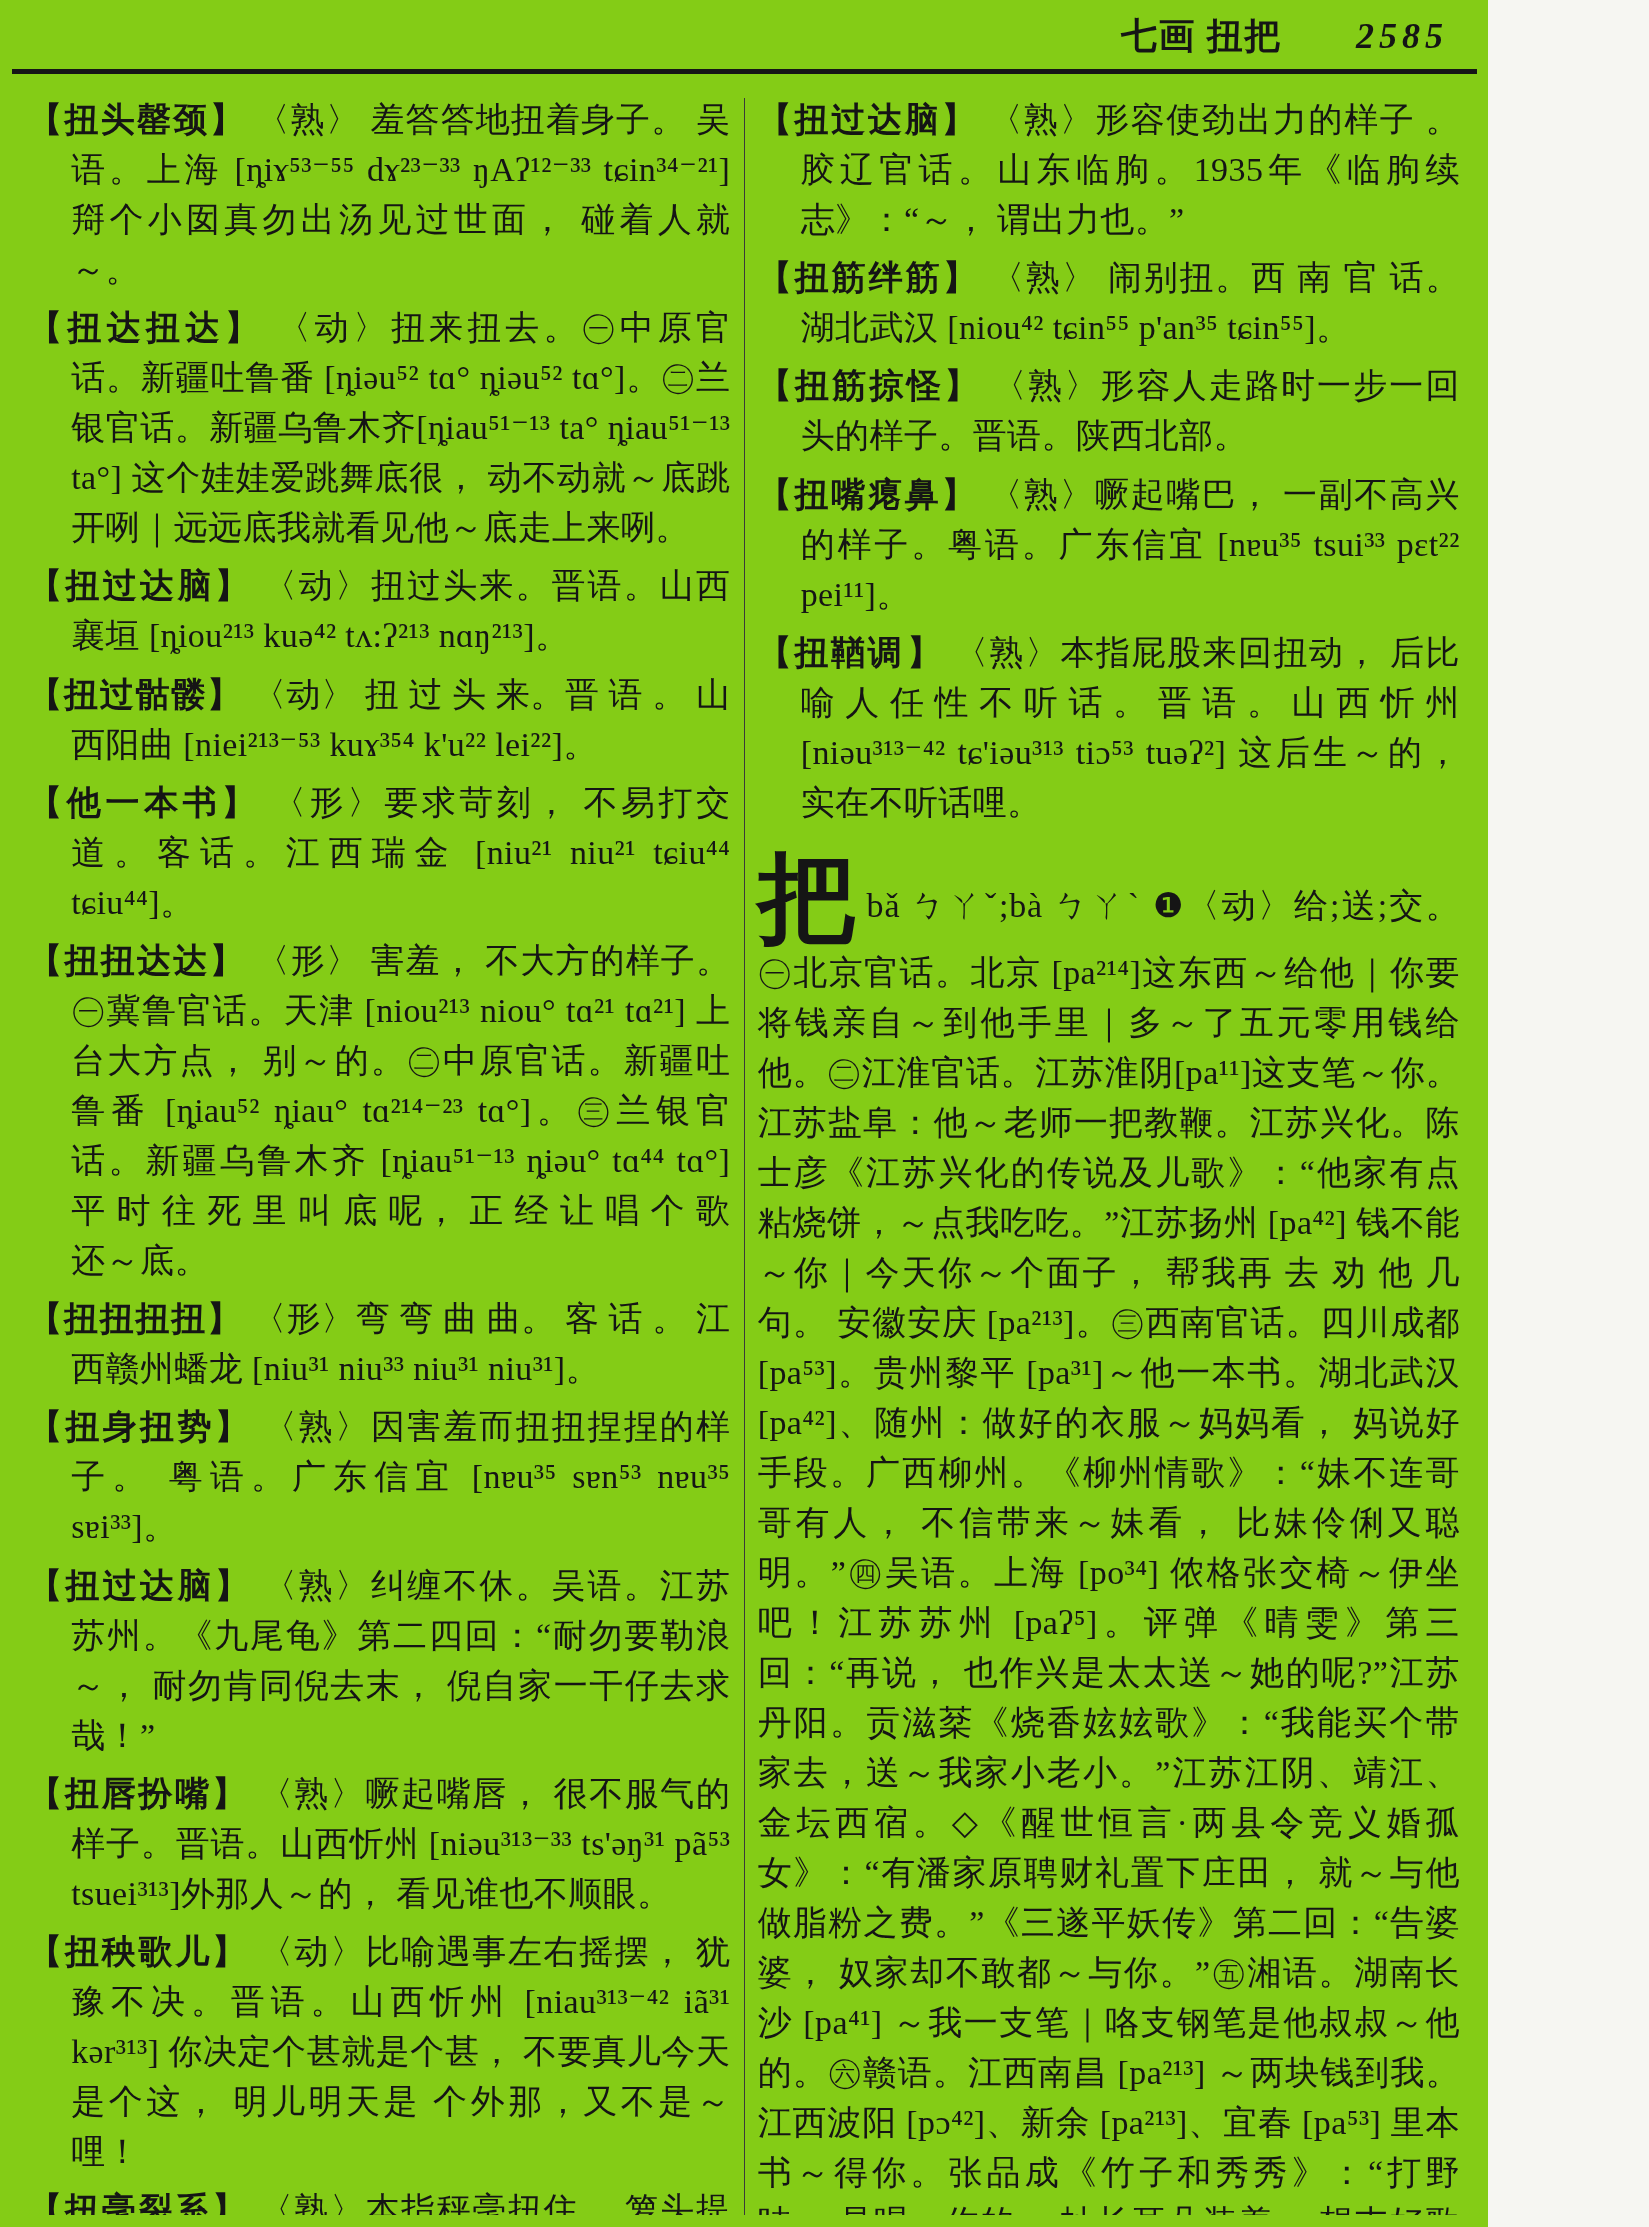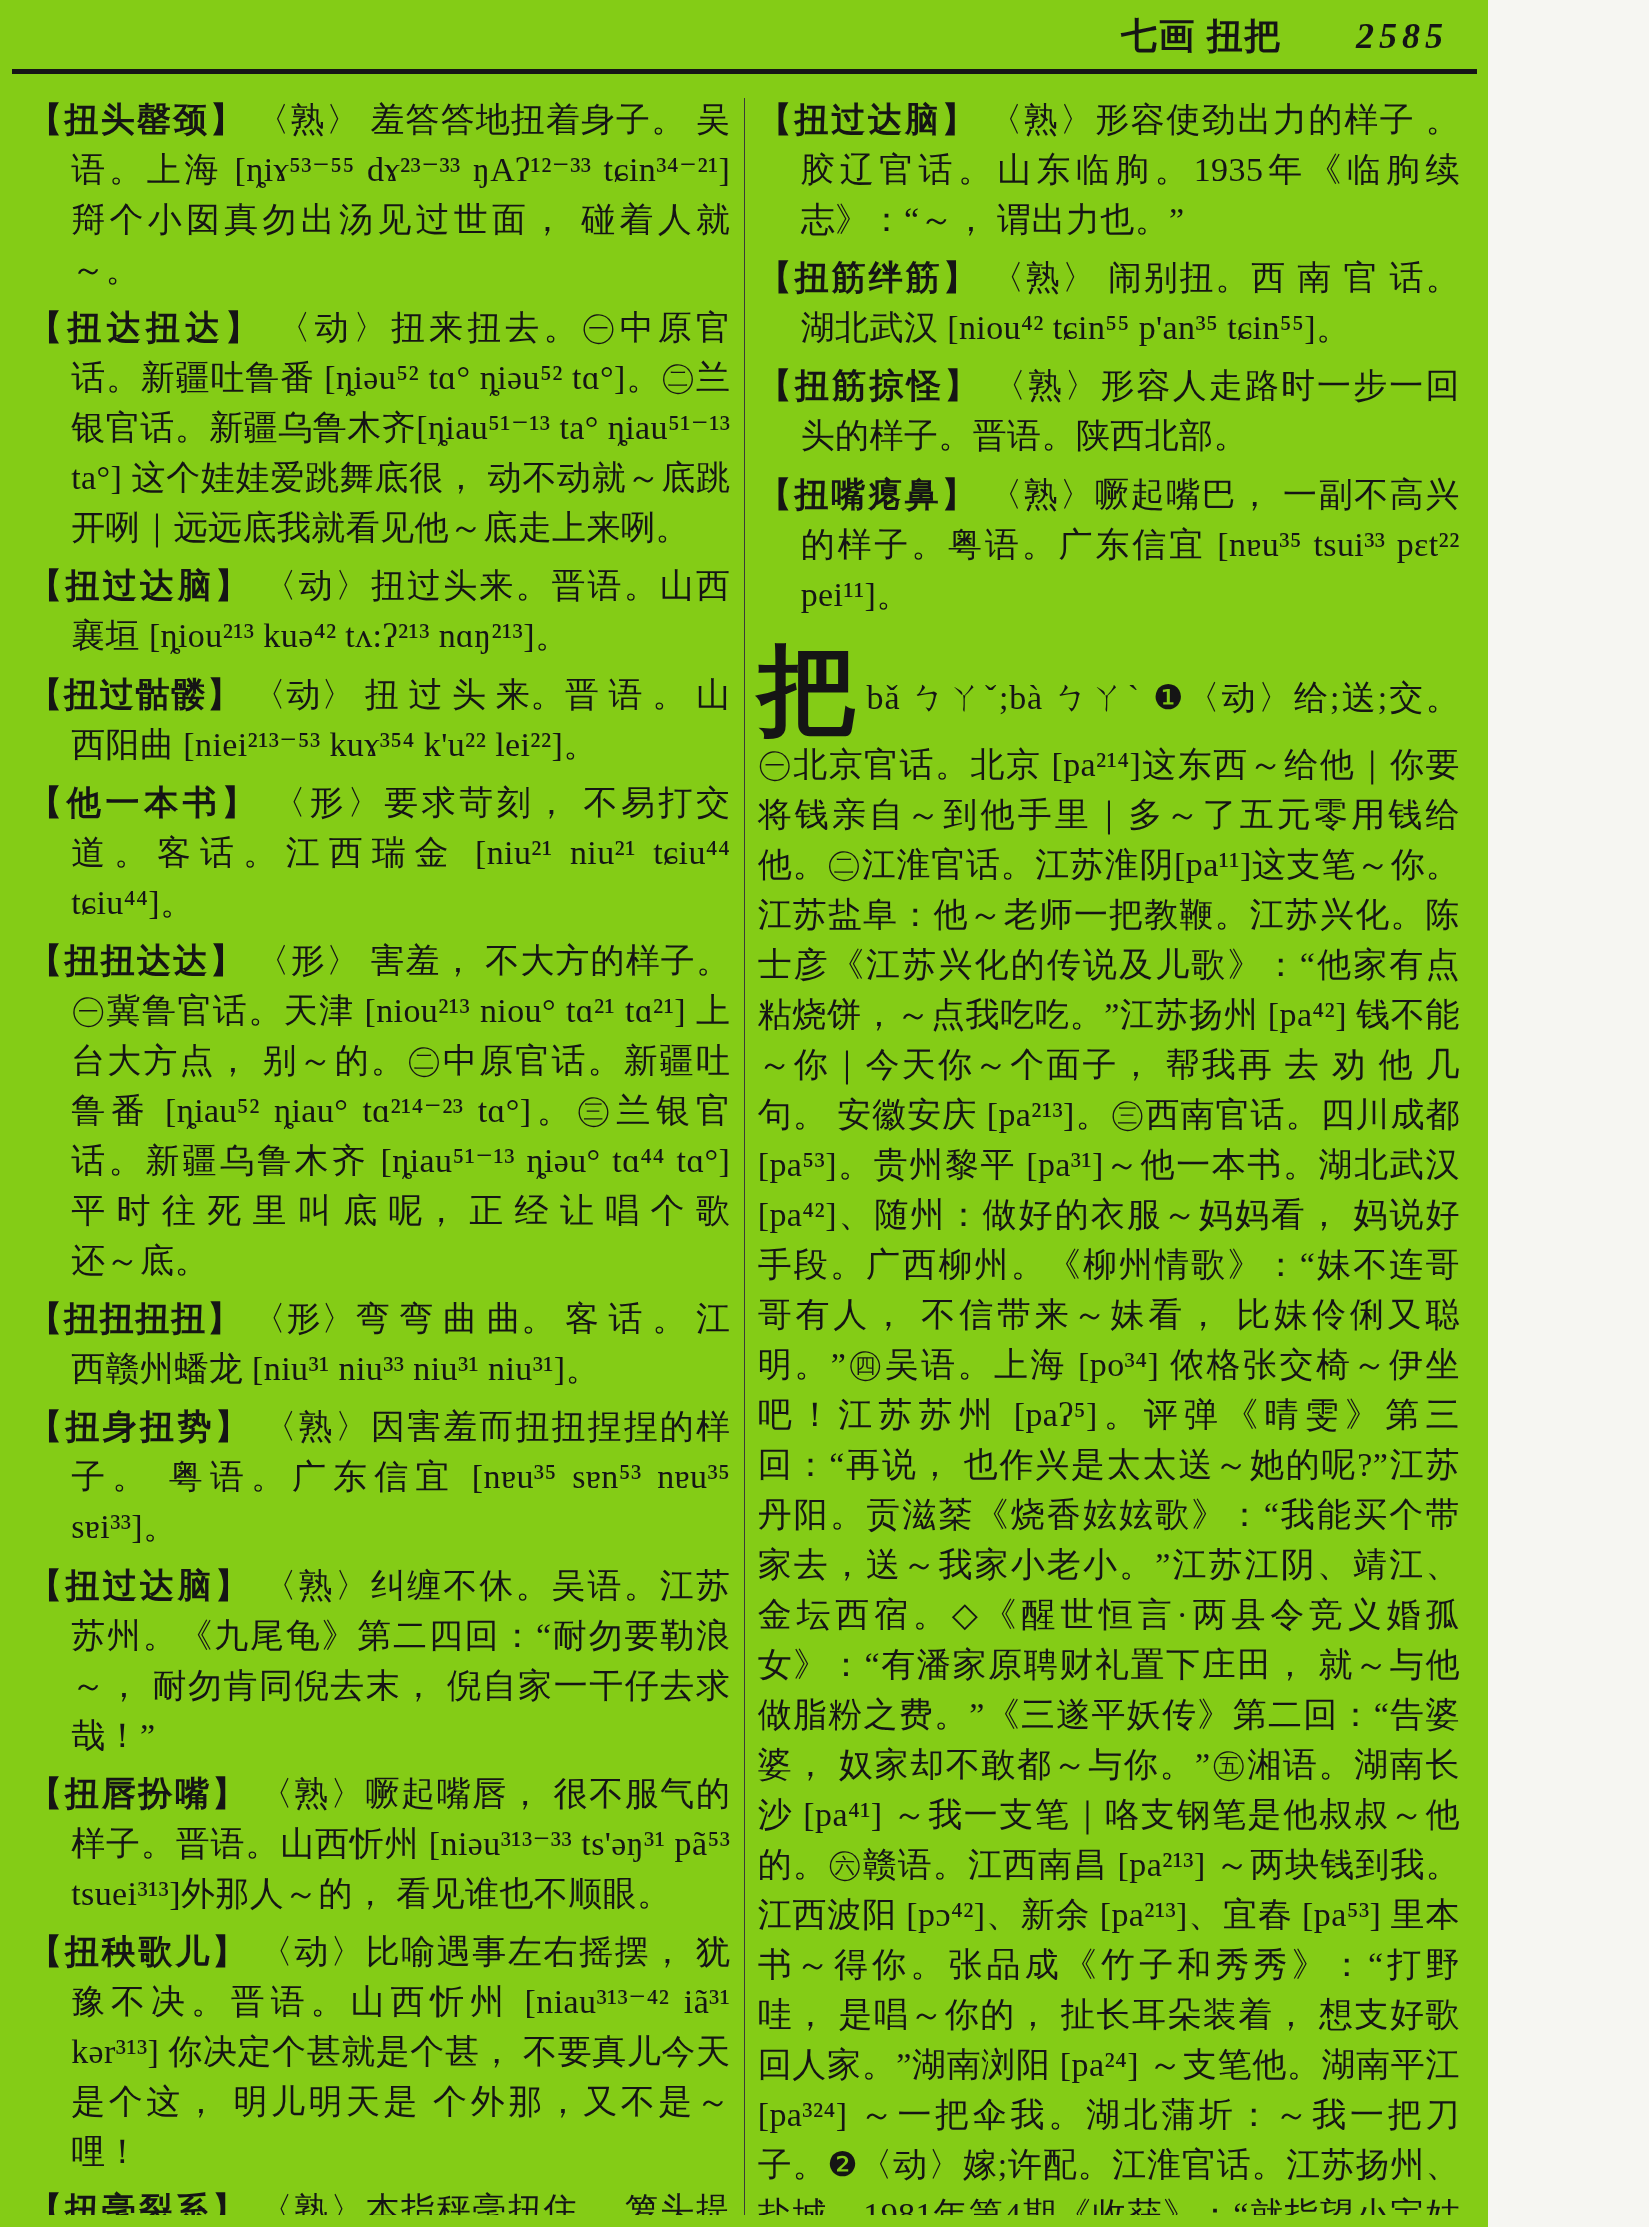--- a/index.html
+++ b/index.html
@@ -96,20 +96,21 @@
         <div class="entry"><span class="hw">【扭秧歌儿】</span><span class="ebody"> 〈动〉比喻遇事左右摇摆， 犹豫不决。晋语。山西忻州 [niau³¹³⁻⁴² iã³¹ kər³¹³] 你决定个甚就是个甚， 不要真儿今天是个这， 明儿明天是 个外那，又不是～哩！</span></div>
         <div class="entry"><span class="hw">【扭毫裂系】</span><span class="ebody"> 〈熟〉本指秤毫扭住， 箩头提梁扭歪。比喻人故意闹别扭。晋语。山西忻州 [niau³¹³⁻⁴² xɔ³¹ liɛʔ² ɕi⁵³] 他两个～的， 老也不能商量个事情。</span></div>
       </section>
     <div class="col-divider"></div>
     <section class="col" id="right-col">
       <div id="right-entries">
           <div class="entry"><span class="hw">【扭过达脑】</span><span class="ebody"> 〈熟〉形容使劲出力的样子 。胶辽官话。山东临朐。1935年《临朐续志》：“～， 谓出力也。”</span></div>
           <div class="entry"><span class="hw">【扭筋绊筋】</span><span class="ebody"> 〈熟〉 闹别扭。西 南 官 话。 湖北武汉 [niou⁴² tɕin⁵⁵ p'an³⁵ tɕin⁵⁵]。</span></div>
           <div class="entry"><span class="hw">【扭筋掠怪】</span><span class="ebody"> 〈熟〉形容人走路时一步一回头的样子。晋语。陕西北部。</span></div>
           <div class="entry"><span class="hw">【扭嘴瘪鼻】</span><span class="ebody"> 〈熟〉噘起嘴巴， 一副不高兴的样子。粤语。广东信宜 [nɐu³⁵ tsui³³ pɛt²² pei¹¹]。</span></div>
+          <div class="entry"><span class="hw">【扭鞧调𡱂】</span><span class="ebody"> 〈熟〉本指屁股来回扭动， 后比喻人任性不听话。晋语。山西忻州 [niəu³¹³⁻⁴² tɕ'iəu³¹³ tiɔ⁵³ tuəʔ²] 这后生～的， 实在不听话哩。</span></div>
         </div>
       <div class="entry main-entry">
         <span class="bigchar">把</span><span class="pinyin">bǎ ㄅㄚˇ;bà ㄅㄚˋ</span><span class="ebody">❶〈动〉给;送;交。㊀北京官话。北京 [pa²¹⁴]这东西～给他｜你要将钱亲自～到他手里｜多～了五元零用钱给他。㊁江淮官话。江苏淮阴[pa¹¹]这支笔～你。江苏盐阜：他～老师一把教鞭。江苏兴化。陈士彦《江苏兴化的传说及儿歌》：“他家有点粘烧饼，～点我吃吃。”江苏扬州 [pa⁴²] 钱不能～你｜今天你～个面子， 帮我再 去 劝 他 几 句。 安徽安庆 [pa²¹³]。㊂西南官话。四川成都 [pa⁵³]。贵州黎平 [pa³¹]～他一本书。湖北武汉 [pa⁴²]、随州：做好的衣服～妈妈看， 妈说好手段。广西柳州。《柳州情歌》：“妹不连哥哥有人， 不信带来～妹看， 比妹伶俐又聪明。”㊃吴语。上海 [po³⁴] 侬格张交椅～伊坐吧！江苏苏州 [paʔ⁵]。评弹《晴雯》第三回：“再说， 也作兴是太太送～她的呢?”江苏丹阳。贡滋棻《烧香妶妶歌》：“我能买个带家去，送～我家小老小。”江苏江阴、靖江、金坛西宿。◇《醒世恒言·两县令竞义婚孤女》：“有潘家原聘财礼置下庄田， 就～与他做脂粉之费。”《三遂平妖传》第二回：“告婆婆， 奴家却不敢都～与你。”㊄湘语。湖南长沙 [pa⁴¹] ～我一支笔｜咯支钢笔是他叔叔～他的。㊅赣语。江西南昌 [pa²¹³] ～两块钱到我。江西波阳 [pɔ⁴²]、新余  [pa²¹³]、宜春 [pa⁵³] 里本书～得你。张品成《竹子和秀秀》：“打野哇， 是唱～你的， 扯长耳朵装着， 想支好歌回人家。”湖南浏阳 [pa²⁴] ～支笔他。湖南平江 [pa³²⁴] ～一把伞我。湖北蒲圻：～我一把刀子。❷〈动〉嫁;许配。江淮官话。江苏扬州、盐城。1981年第4期《收获》：“就指望小宝姑日后长大，～个财主婆家。”❸〈动〉扶。吴语。上海 [po⁵³] ～好栏杆， 当心跌下去。❶〈介〉拿; 将。㊀北京官话。北京 [pa²¹⁴]你～我怎么样！㊁中原官话。江苏徐州 [pa³⁵]老师傅手～手地教我。</span>
       </div>
     </section>
   </div>
 
 </div>
 
 

